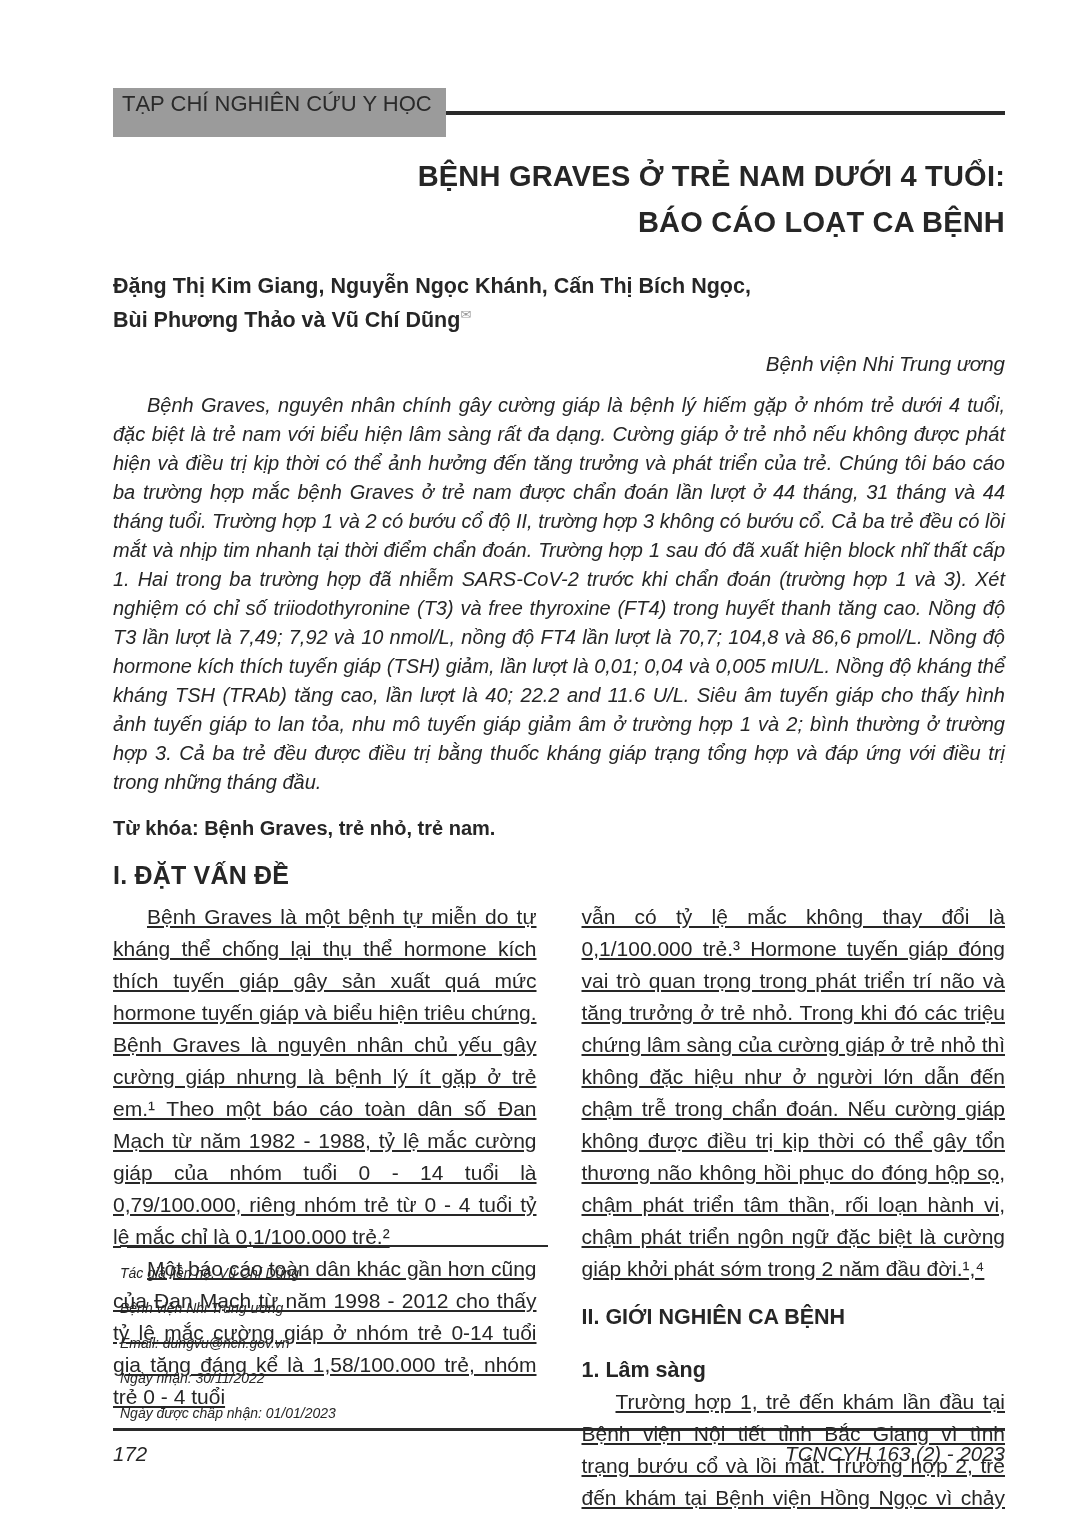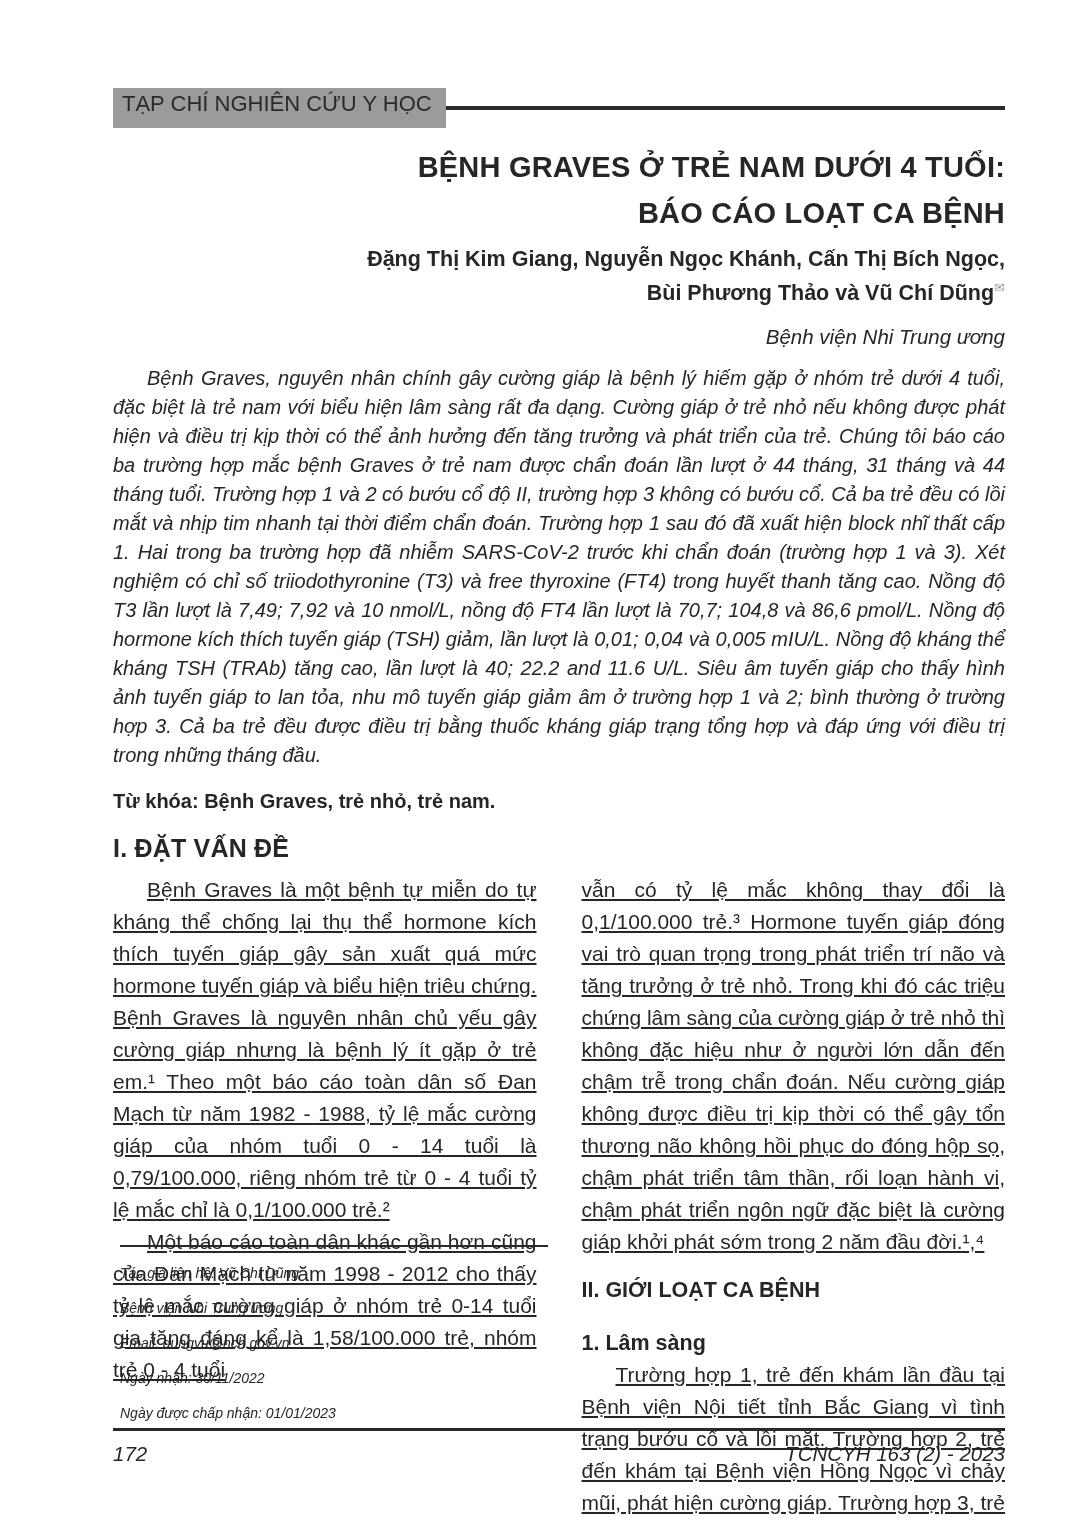--- a/index.html
+++ b/index.html
@@ -16,38 +16,37 @@
     overflow: hidden;
   }
 
   
   .header { display: flex; align-items: center; }
   .journal-badge {
     background: #9b9b9b;
     color: #2a2a2a;
     font-size: 22px;
     line-height: 30px;
-    padding: 1px 14px 9px 9px;
+    padding: 1px 14px 18px 9px;
     white-space: nowrap;
   }
   .header-rule { flex: 1; height: 4px; background: #2a2a2a; }
 
   
   .title {
     margin-top: 16px;
     text-align: right;
     font-weight: 700;
     font-size: 29px;
     line-height: 46px;
     letter-spacing: 0.2px;
   }
   .title span { display: block; }
   .authors {
-    margin-top: 6px;
-    text-align: right;
+    margin-top: 24px;
     font-weight: 700;
     font-size: 21.5px;
     line-height: 34px;
   }
   .authors .line { display: block; }
   .envelope {
     font-size: 13px;
     color: #9a9a9a;
     font-weight: 400;
     vertical-align: super;
@@ -140,21 +139,21 @@
 
   <div class="section-heading">I. ĐẶT VẤN ĐỀ</div>
 
   <div class="columns">
     <div class="col">
       <p class="indent">Bệnh Graves là một bệnh tự miễn do tự kháng thể chống lại thụ thể hormone kích thích tuyến giáp gây sản xuất quá mức hormone tuyến giáp và biểu hiện triêu chứng. Bệnh Graves là nguyên nhân chủ yếu gây cường giáp nhưng là bệnh lý ít gặp ở trẻ em.¹ Theo một báo cáo toàn dân số Đan Mạch từ năm 1982 - 1988, tỷ lệ mắc cường giáp của nhóm tuổi 0 - 14 tuổi là 0,79/100.000, riêng nhóm trẻ từ 0 - 4 tuổi tỷ lệ mắc chỉ là 0,1/100.000 trẻ.²</p>
       <p class="indent">Một báo cáo toàn dân khác gần hơn cũng của Đan Mạch từ năm 1998 - 2012 cho thấy tỷ lệ mắc cường giáp ở nhóm trẻ 0-14 tuổi gia tăng đáng kể là 1,58/100.000 trẻ, nhóm trẻ 0 - 4 tuổi</p>
     </div>
     <div class="col">
       <p>vẫn có tỷ lệ mắc không thay đổi là 0,1/100.000 trẻ.³ Hormone tuyến giáp đóng vai trò quan trọng trong phát triển trí não và tăng trưởng ở trẻ nhỏ. Trong khi đó các triệu chứng lâm sàng của cường giáp ở trẻ nhỏ thì không đặc hiệu như ở người lớn dẫn đến chậm trễ trong chẩn đoán. Nếu cường giáp không được điều trị kịp thời có thể gây tổn thương não không hồi phục do đóng hộp sọ, chậm phát triển tâm thần, rối loạn hành vi, chậm phát triển ngôn ngữ đặc biệt là cường giáp khởi phát sớm trong 2 năm đầu đời.¹,⁴</p>
-      <div class="sub-section-heading">II. GIỚI LOẠT CA BỆNH</div>
+      <div class="sub-section-heading">II. GIỚI NGHIÊN CA BỆNH</div>
       <div class="sub-sub-heading">1. Lâm sàng</div>
       <p class="indent">Trường hợp 1, trẻ đến khám lần đầu tại Bệnh viện Nội tiết tỉnh Bắc Giang vì tình trạng bướu cổ và lồi mắt. Trường hợp 2, trẻ đến khám tại Bệnh viện Hồng Ngọc vì chảy mũi, phát hiện cường giáp. Trường hợp 3, trẻ đến khám tại Bệnh viện Nhi Trung ương. Các triệu chứng lâm sàng của trẻ được mô tả ở bảng 1.</p>
     </div>
   </div>
 
   <div class="footnote">
     <div class="footnote-rule"></div>
     <div>Tác giả liên hệ: Vũ Chí Dũng</div>
     <div>Bệnh viện Nhi Trung ương</div>
     <div>Email: dungvu@nch.gov.vn</div>

